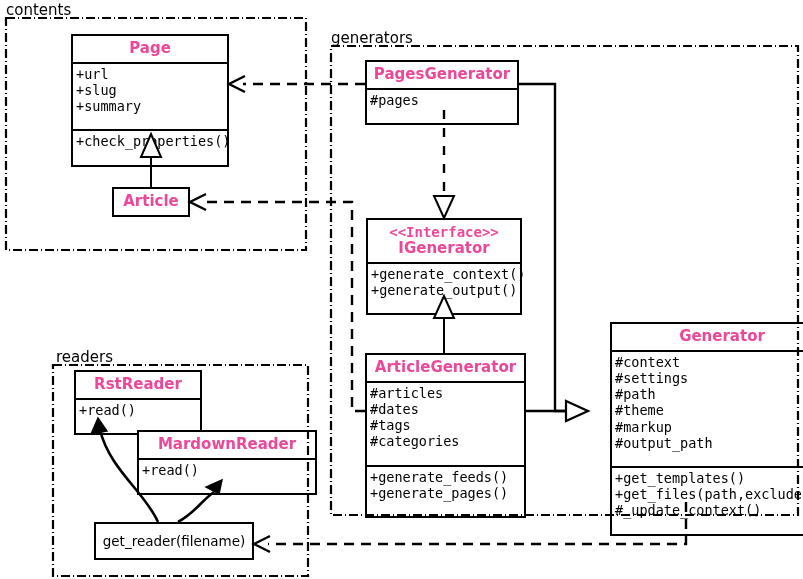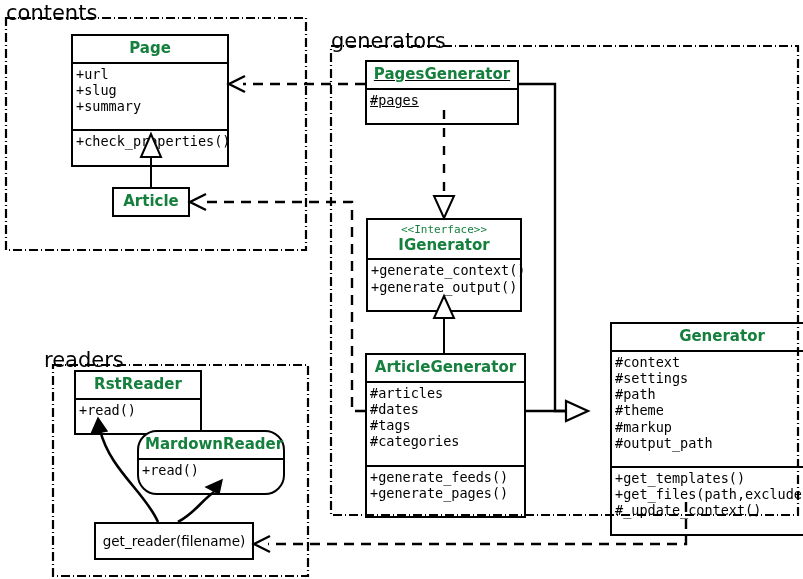--- a/index.html
+++ b/index.html
@@ -1,28 +1,28 @@
 <!DOCTYPE html>
 <html><head>
 <meta charset="utf-8">
 <style>
   html,body{margin:0;padding:0;background:#ffffff;}
   body{width:803px;height:579px;overflow:hidden;
        font-family:"DejaVu Sans",sans-serif;}
   #stage{position:relative;width:803px;height:579px;background:#fff;}
   .pkg-label{position:absolute;font-family:"DejaVu Sans",sans-serif;
-             font-size:21px;color:#000;white-space:nowrap;}
+             font-size:15px;color:#000;white-space:nowrap;}
 
   
   .uml{position:absolute;box-sizing:border-box;border:2px solid #000;
        background:#fff;}
   .uml .name{font-family:"DejaVu Sans",sans-serif;font-weight:bold;
              font-size:15px;text-align:center;padding:4px 6px 5px;
-             line-height:1.12;color:#15803d;}
-  .uml .stereo{display:block;font-weight:normal;font-size:11px;
+             line-height:1.12;color:#ec4899;}
+  .uml .stereo{display:block;font-weight:bold;font-size:14px;
                font-family:"DejaVu Sans Mono",monospace;line-height:1.15;}
   .uml .sep{border-top:2px solid #000;}
   .uml .compart{padding:2px 3px 15px;}
   .uml .m{font-family:"DejaVu Sans Mono",monospace;font-size:13.5px;
           line-height:16.2px;color:#000;white-space:pre;}
   .plainbox{position:absolute;box-sizing:border-box;border:2px solid #000;
             background:#fff;display:flex;align-items:center;
             justify-content:center;}
   .plainbox span{font-family:"DejaVu Sans",sans-serif;font-size:13.5px;color:#000;text-align:center;}
 
@@ -31,39 +31,39 @@
 </style>
 </head>
 <body>
 
 <div id="stage">
 
   <div class="pkg-label" style="left:6px;top:1px;">contents</div>
 
   <div class="pkg-label" style="left:331px;top:29px;">generators</div>
 
-  <div class="pkg-label" style="left:44px;top:348px;">readers</div>
+  <div class="pkg-label" style="left:56px;top:348px;">readers</div>
 
   <div class="uml" style="left:71px;top:34px;width:158px;">
     <div class="name">Page</div>
     <div class="sep compart">
       <div class="m">+url</div>
       <div class="m">+slug</div>
       <div class="m">+summary</div>
     </div>
     <div class="sep compart">
       <div class="m">+check_properties()</div>
     </div>
   </div>
 
   <div class="uml" style="left:112px;top:187px;width:78px;">
     <div class="name">Article</div>
   </div>
 
-  <div class="uml" style="left:365px;top:60px;width:154px;text-decoration:underline;">
+  <div class="uml" style="left:365px;top:60px;width:154px;">
     <div class="name">PagesGenerator</div>
     <div class="sep compart">
       <div class="m">#pages</div>
     </div>
   </div>
 
   <div class="uml" style="left:366px;top:218px;width:156px;">
     <div class="name">
       <span class="stereo">&lt;&lt;Interface&gt;&gt;</span>
       <span>IGenerator</span>
@@ -105,21 +105,21 @@
     </div>
   </div>
 
   <div class="uml" style="left:74px;top:370px;width:128px;">
     <div class="name">RstReader</div>
     <div class="sep compart">
       <div class="m">+read()</div>
     </div>
   </div>
 
-  <div class="uml" style="left:137px;top:430px;width:148px;border-radius:20px;">
+  <div class="uml" style="left:137px;top:430px;width:180px;">
     <div class="name">MardownReader</div>
     <div class="sep compart">
       <div class="m">+read()</div>
     </div>
   </div>
 
   <div class="plainbox" style="left:94px;top:522px;width:160px;height:38px;">
     <span>get_reader(filename)</span>
   </div>
 

